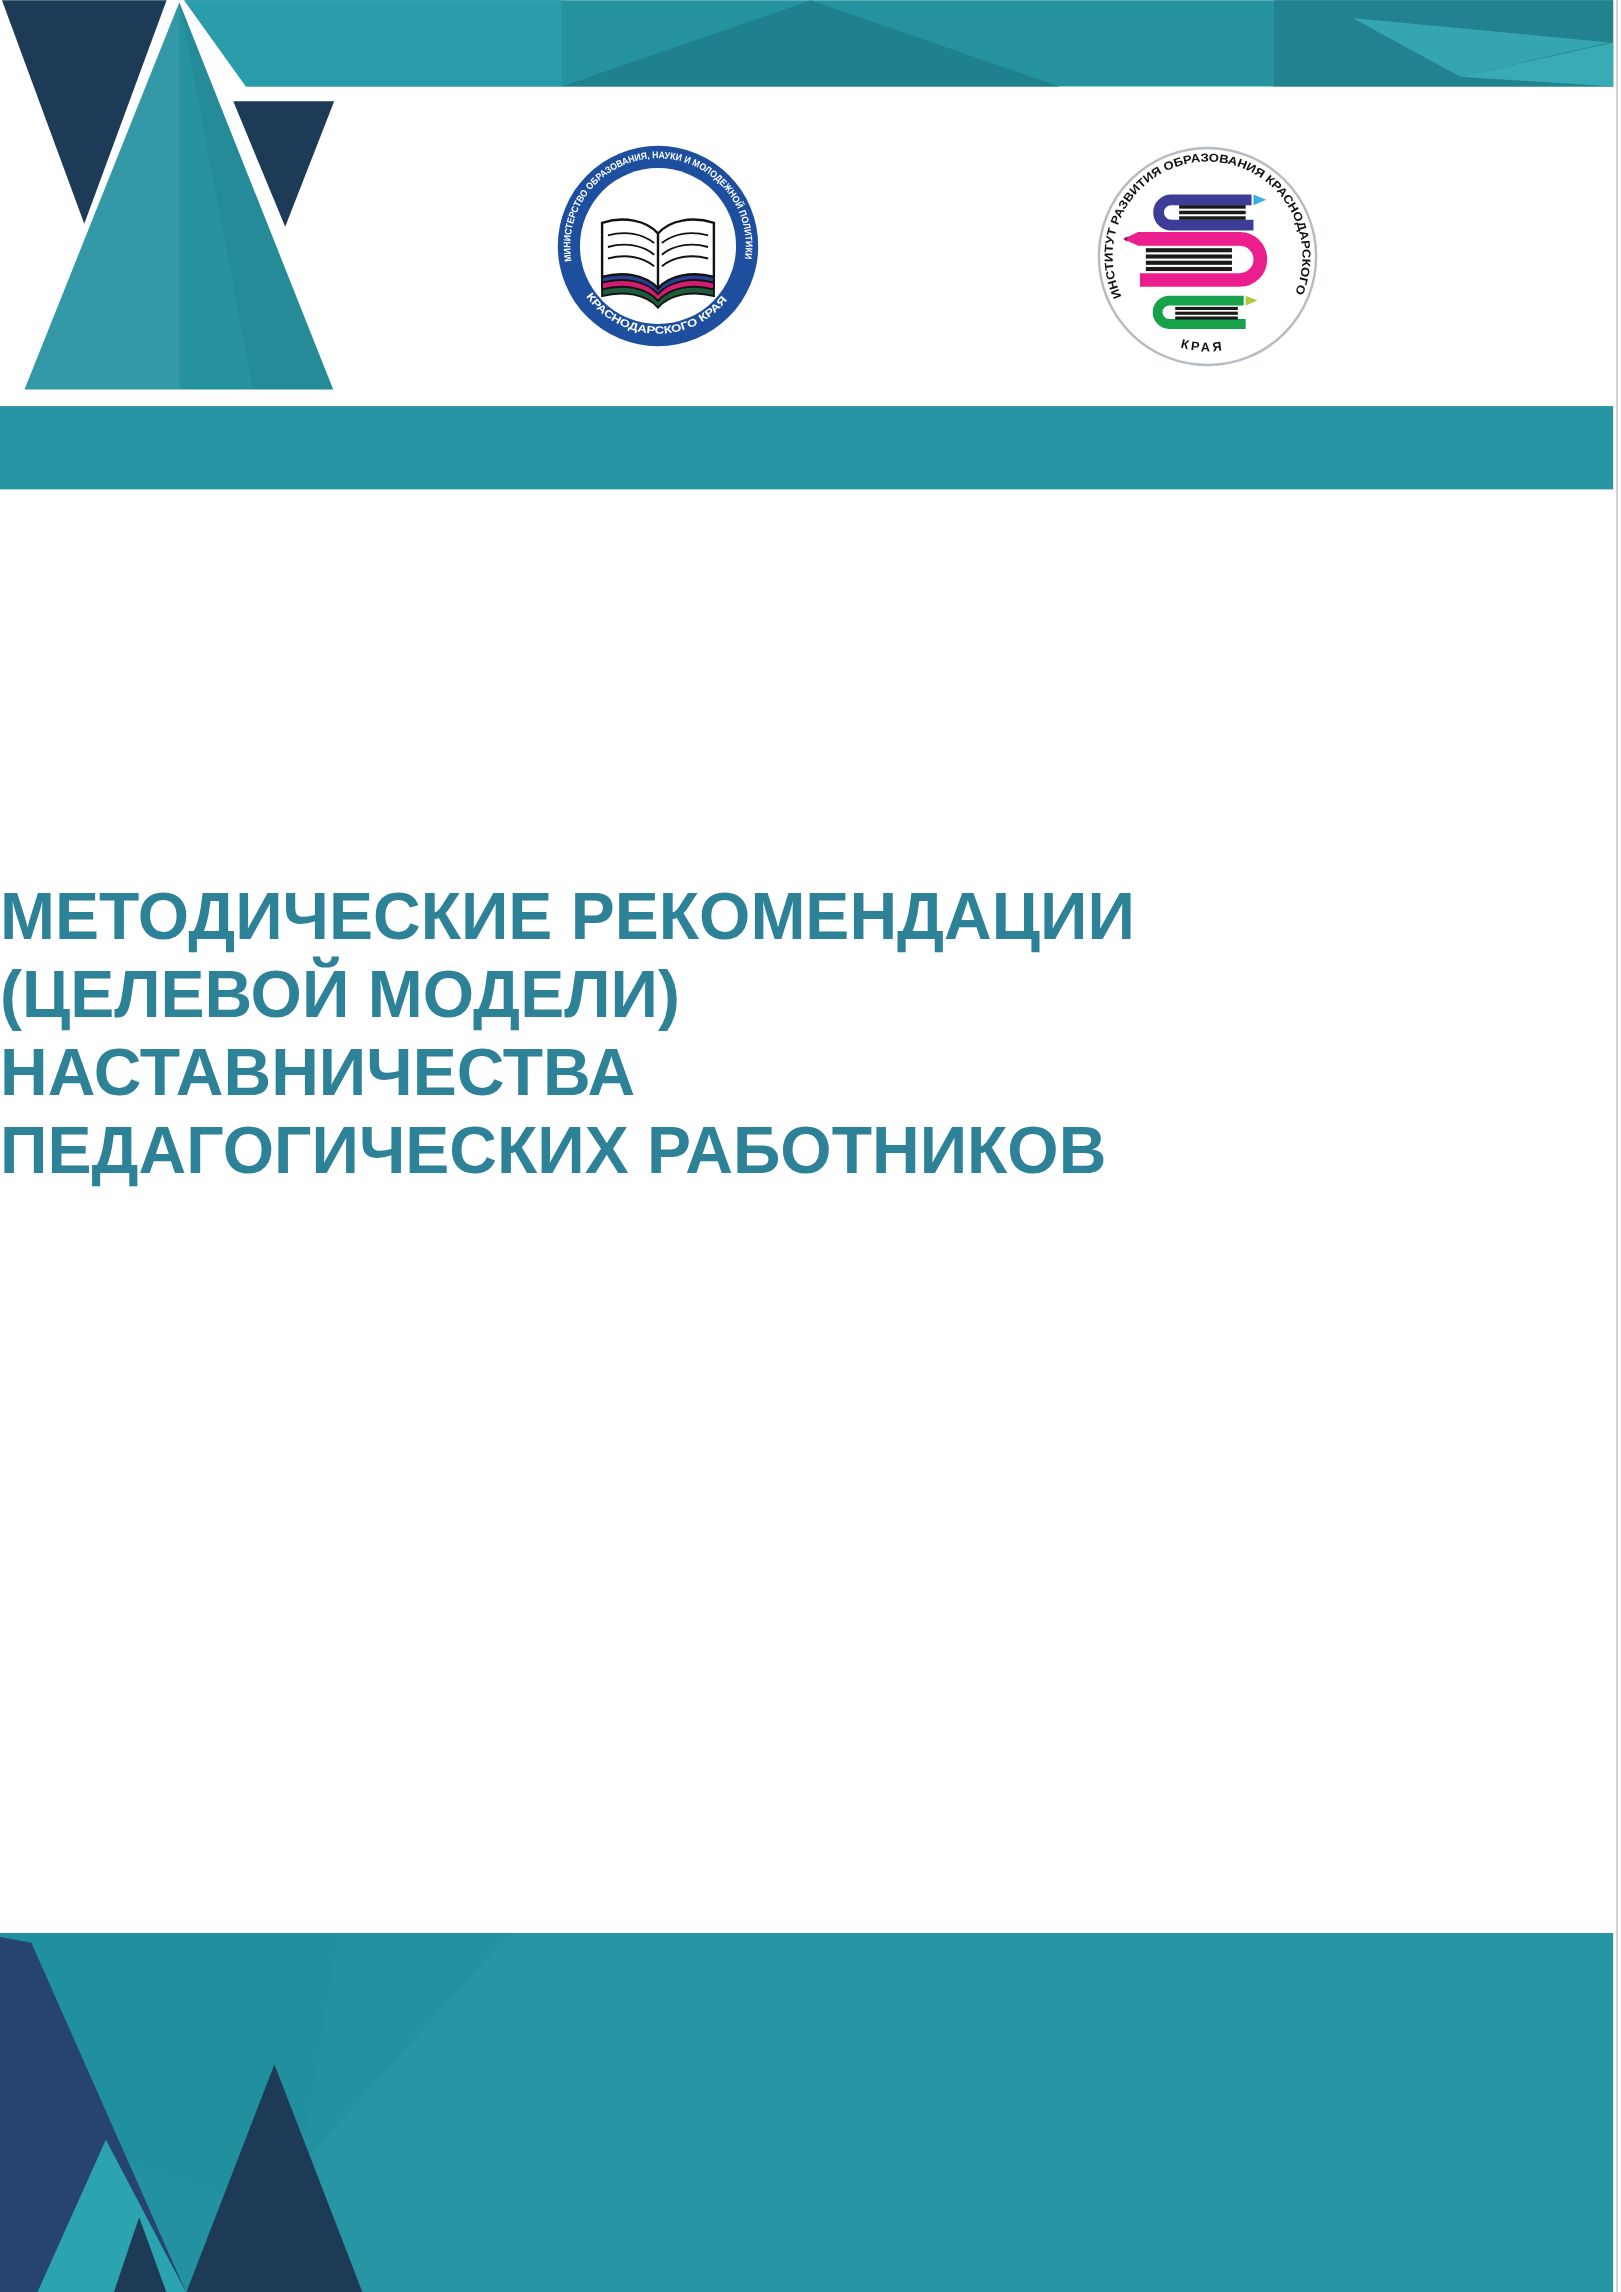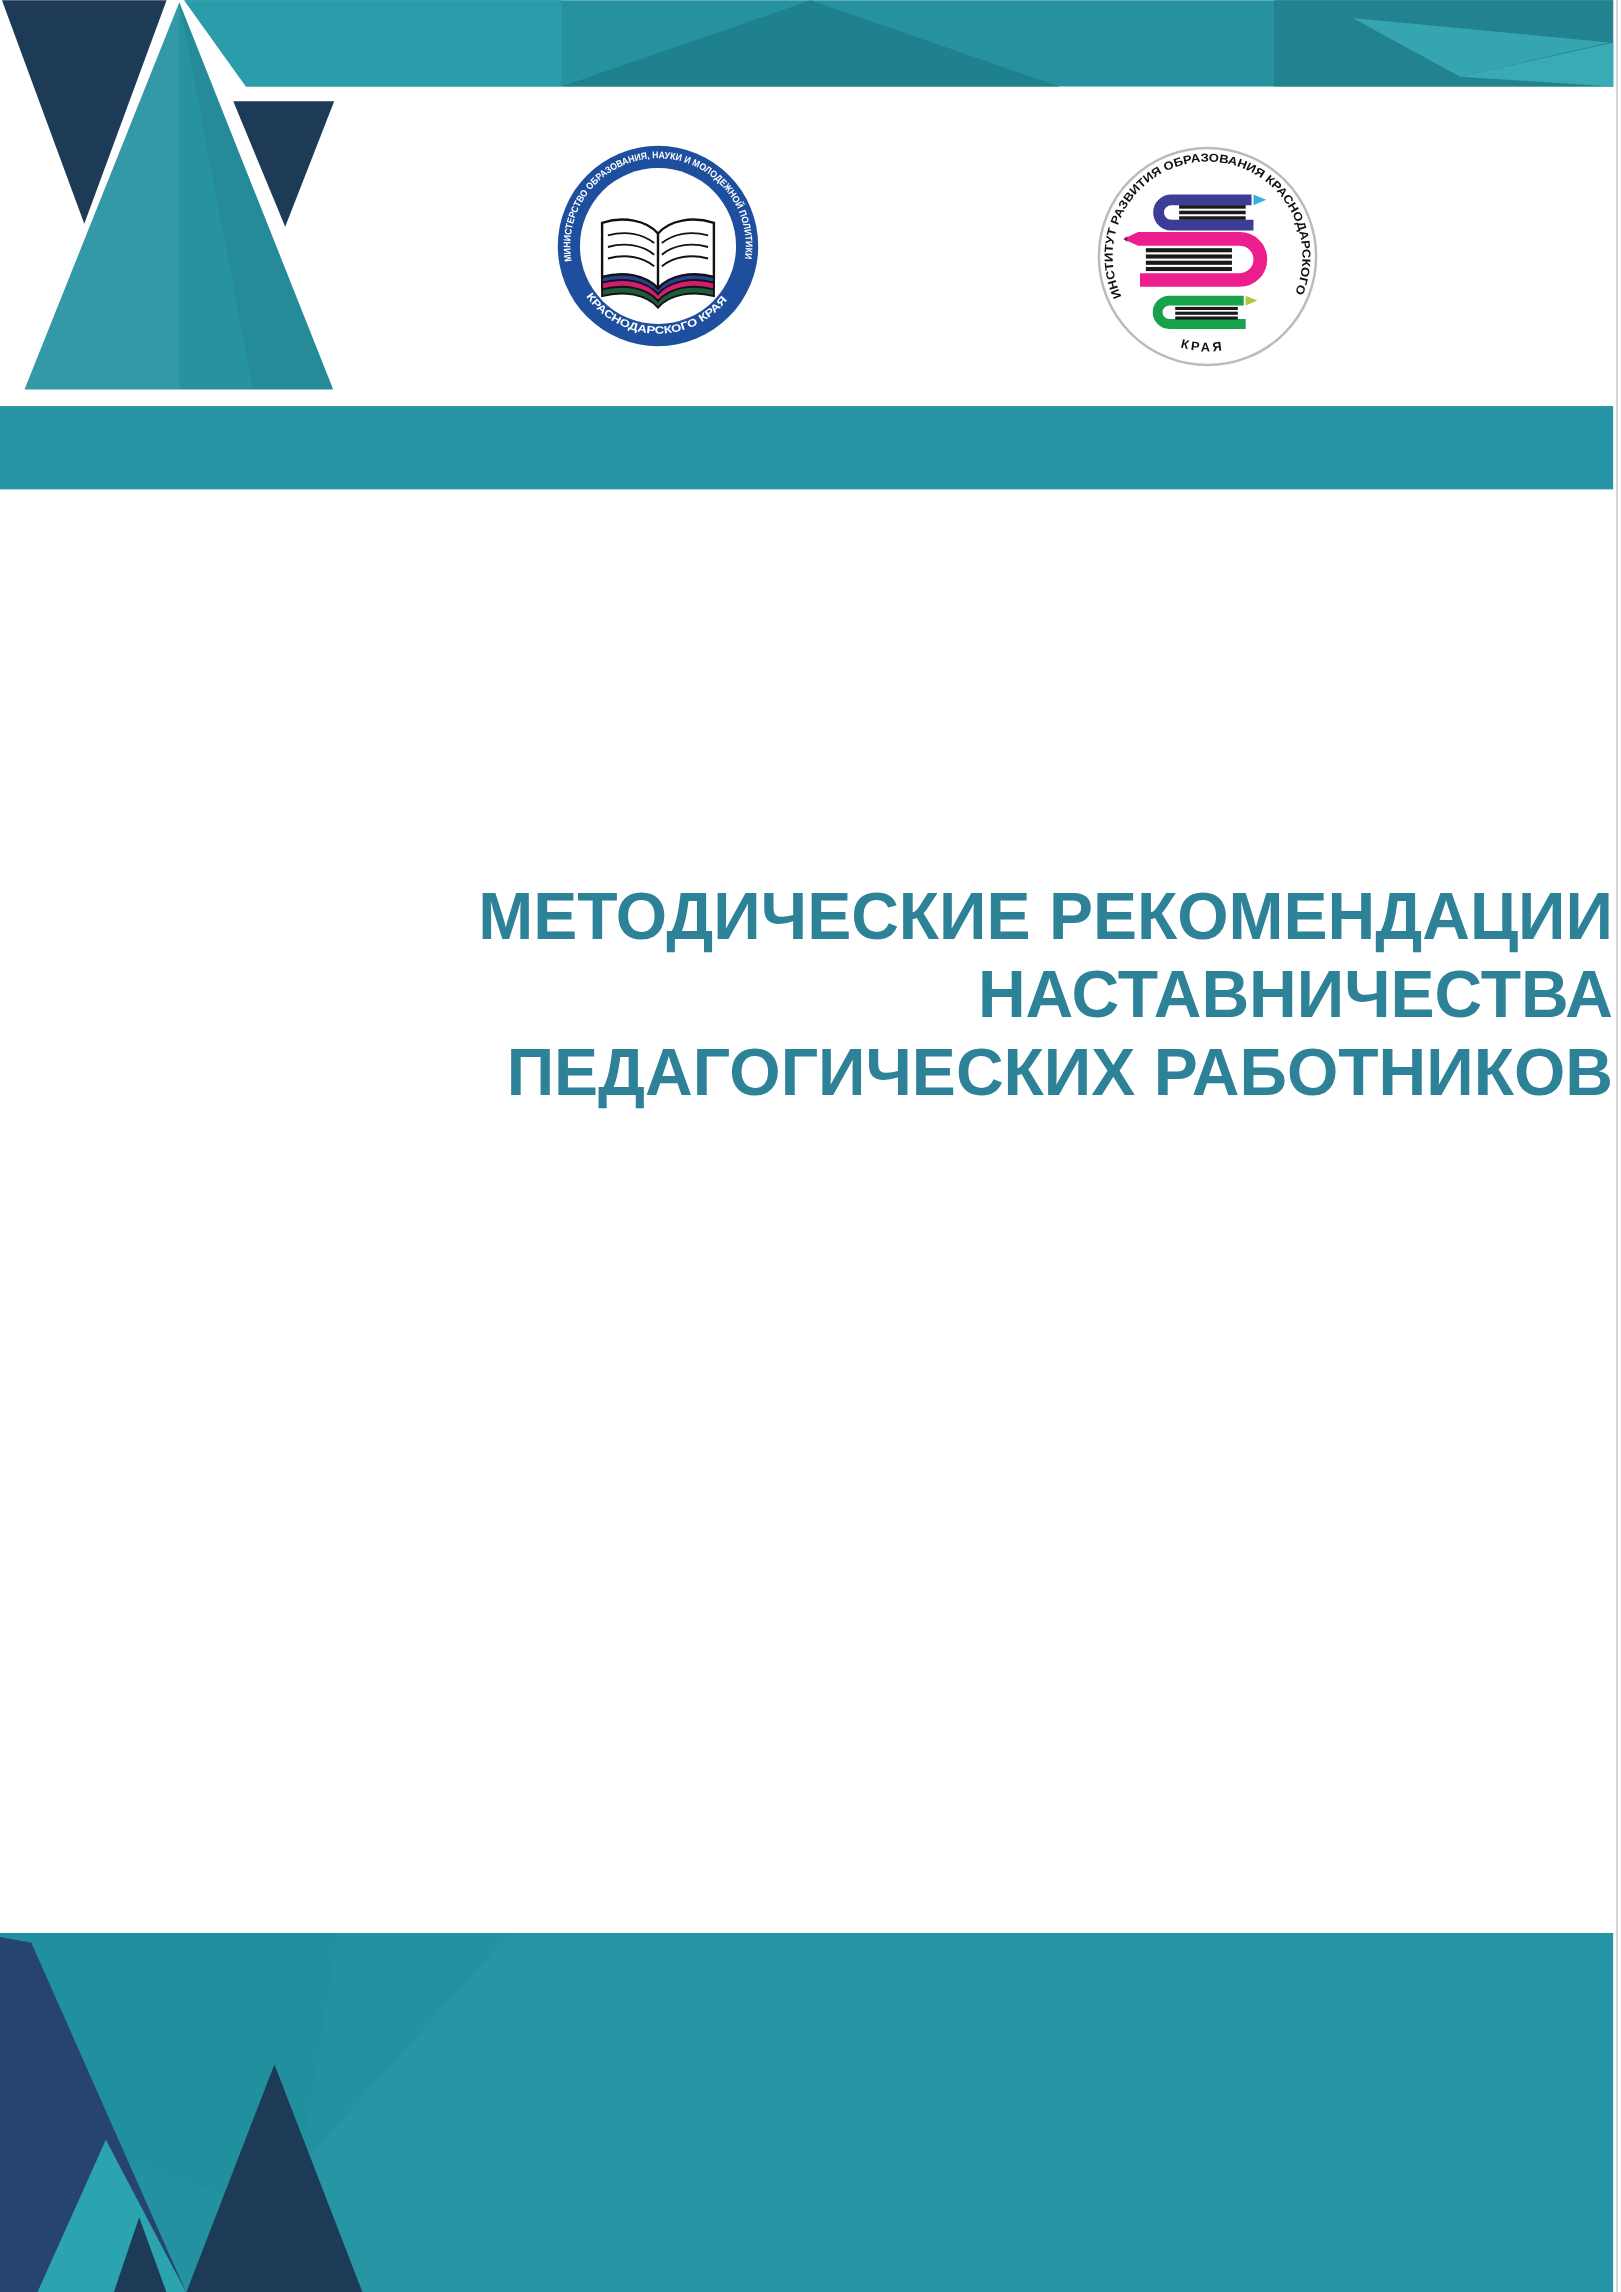--- a/index.html
+++ b/index.html
@@ -9,21 +9,21 @@
     background:#ffffff;
     overflow:hidden;
     font-family:"Liberation Sans",sans-serif;
   }
   .deco{position:absolute;left:0;top:0;width:1621px;height:2293px;display:block;}
   .logo{position:absolute;display:block;}
   .logo-ministry{left:552px;top:140px;width:212px;height:212px;}
   .logo-iro{left:1095px;top:144px;width:225px;height:225px;}
   .cover-title{
     position:absolute;left:0;top:877px;width:1613px;
-    text-align:right;
+    text-align:left;
     color:#2E8298;
     font-weight:bold;
     font-size:66px;line-height:78px;
     letter-spacing:0px;
   }
   .cover-title div{white-space:nowrap;}
   .edge-right{position:absolute;top:0;right:2.9px;width:2px;height:2293px;background:#d2d6da;}
   .ring-text{font-family:"Liberation Sans",sans-serif;font-weight:bold;}
 </style>
 </head>
@@ -121,19 +121,20 @@
     <text class="ring-text" font-size="12" fill="#111111">
       <textPath href="#iroTopArc" startOffset="0" textLength="385" lengthAdjust="spacingAndGlyphs">ИНСТИТУТ РАЗВИТИЯ ОБРАЗОВАНИЯ КРАСНОДАРСКОГО</textPath>
     </text>
     <text class="ring-text" font-size="13" fill="#111111" letter-spacing="3">
       <textPath href="#iroBotArc" startOffset="14">КРАЯ</textPath>
     </text>
   </svg>
 
   <div class="cover-title">
     <div>МЕТОДИЧЕСКИЕ РЕКОМЕНДАЦИИ</div>
+    <div>(ЦЕЛЕВОЙ МОДЕЛИ)</div>
     <div>НАСТАВНИЧЕСТВА</div>
     <div>ПЕДАГОГИЧЕСКИХ РАБОТНИКОВ</div>
   </div>
 
   <div class="edge-right"></div>
 </div>
 
 
 </body></html>

